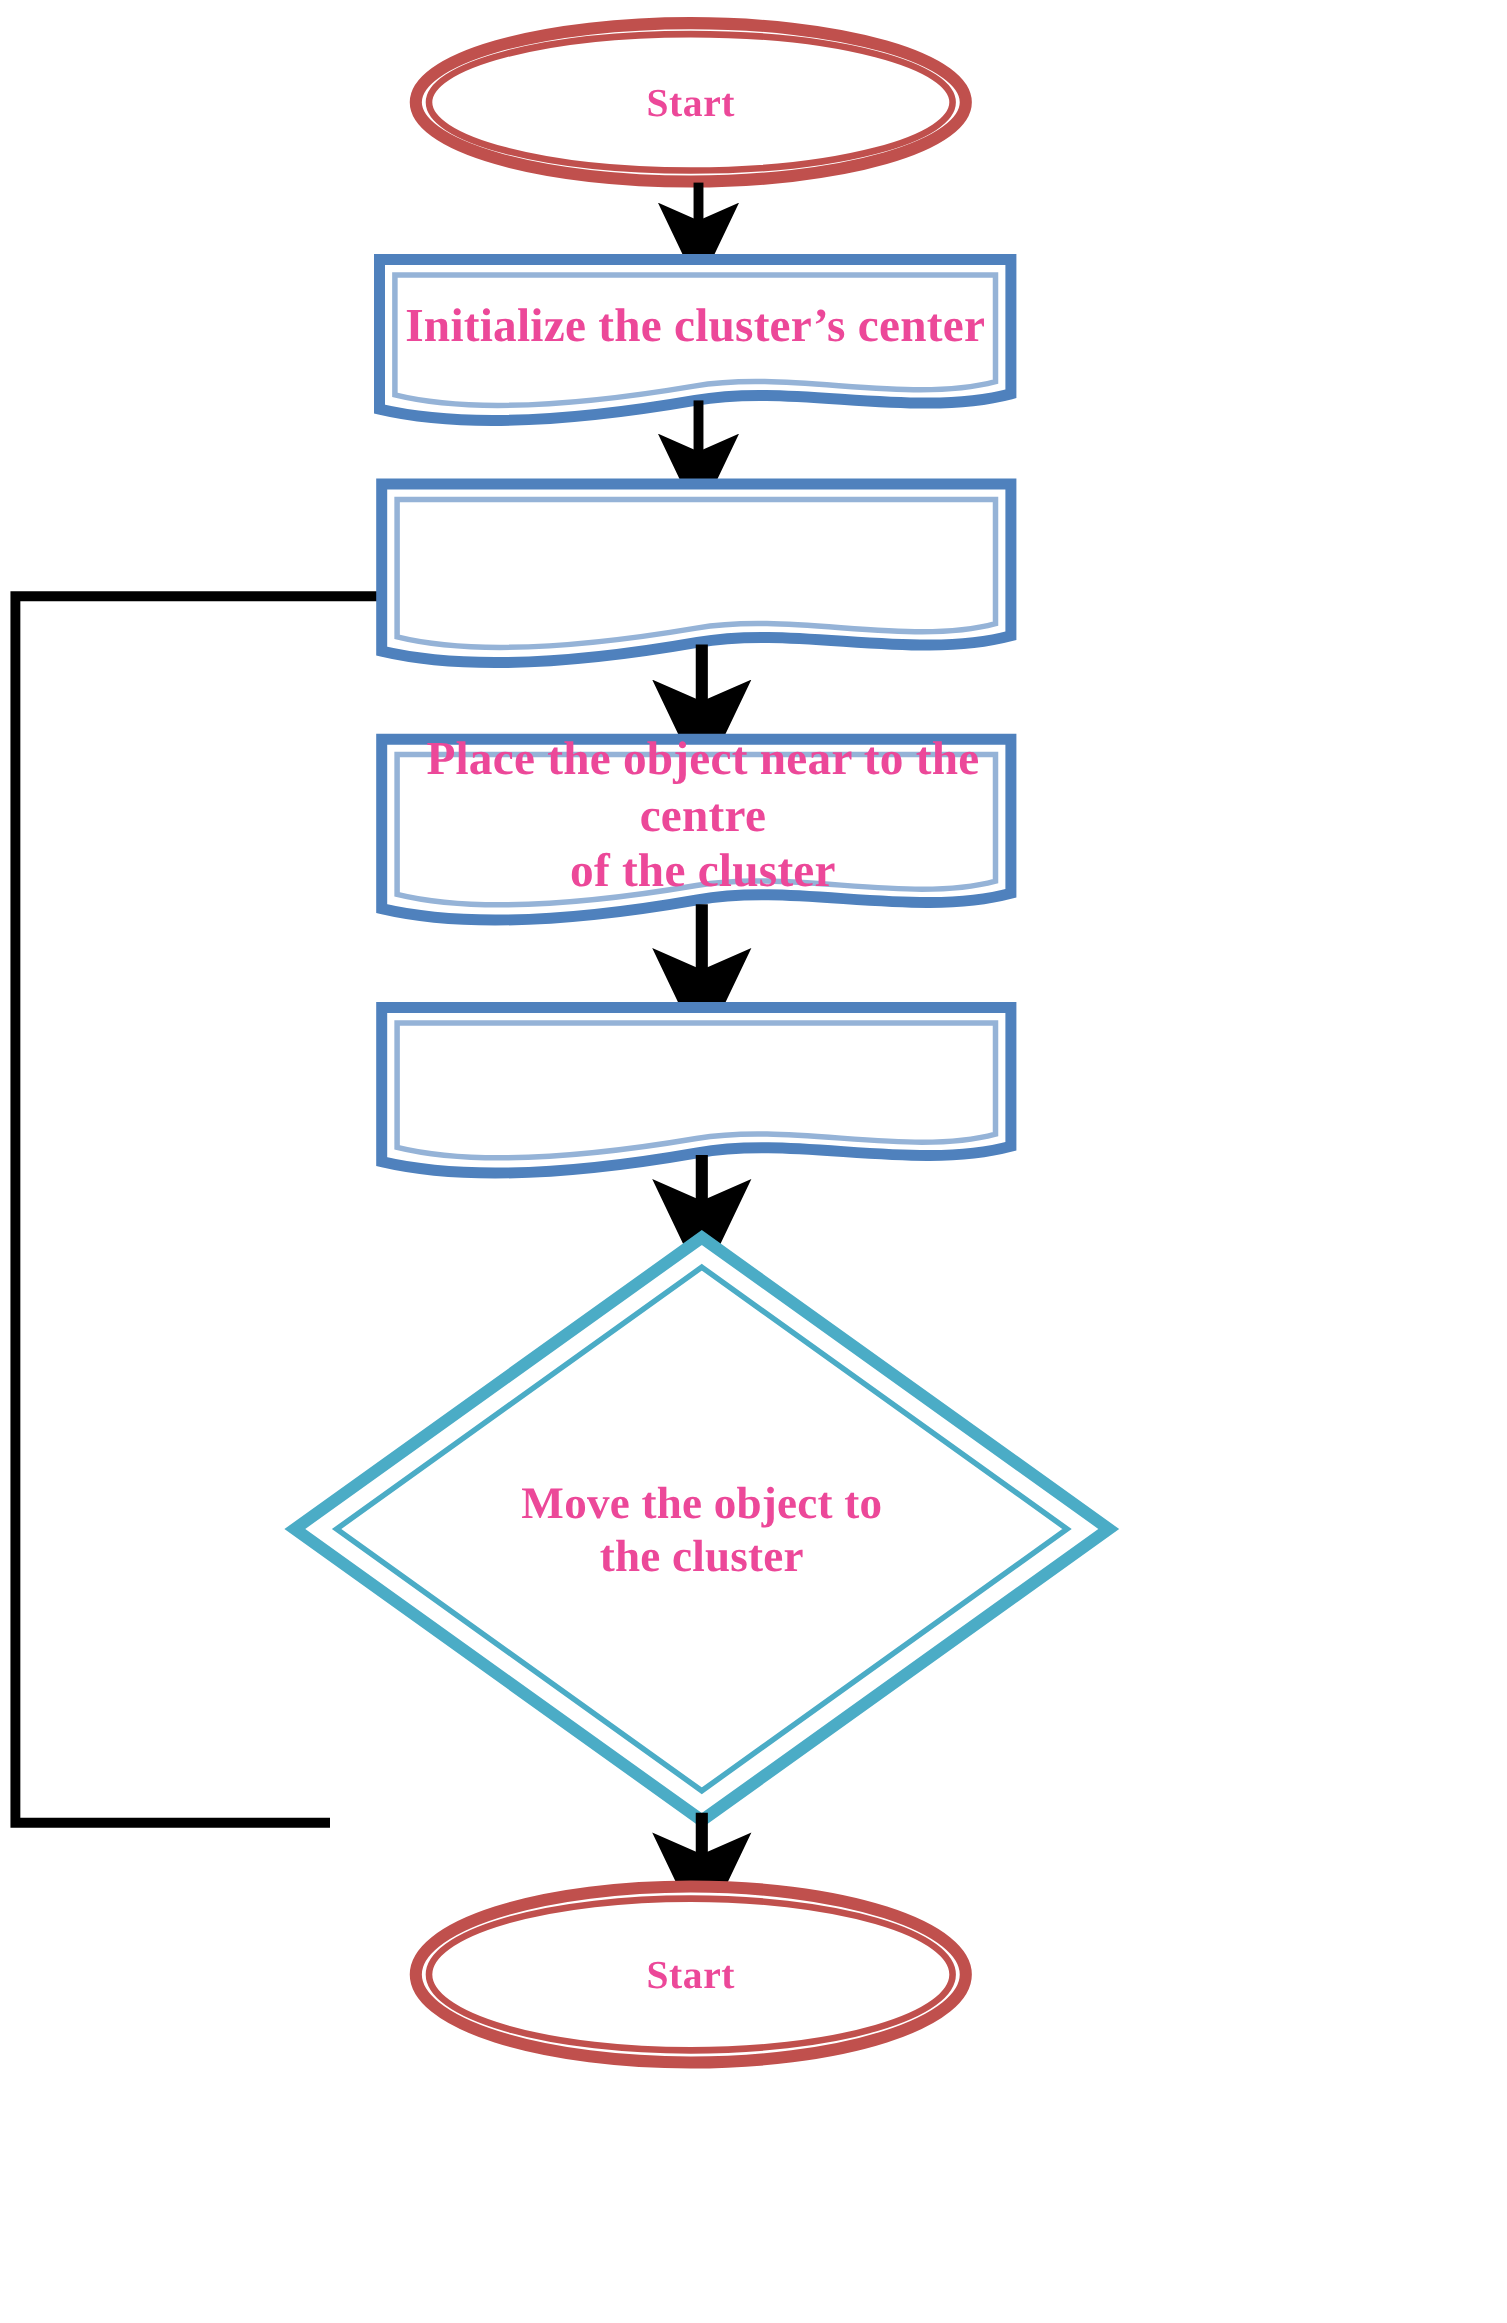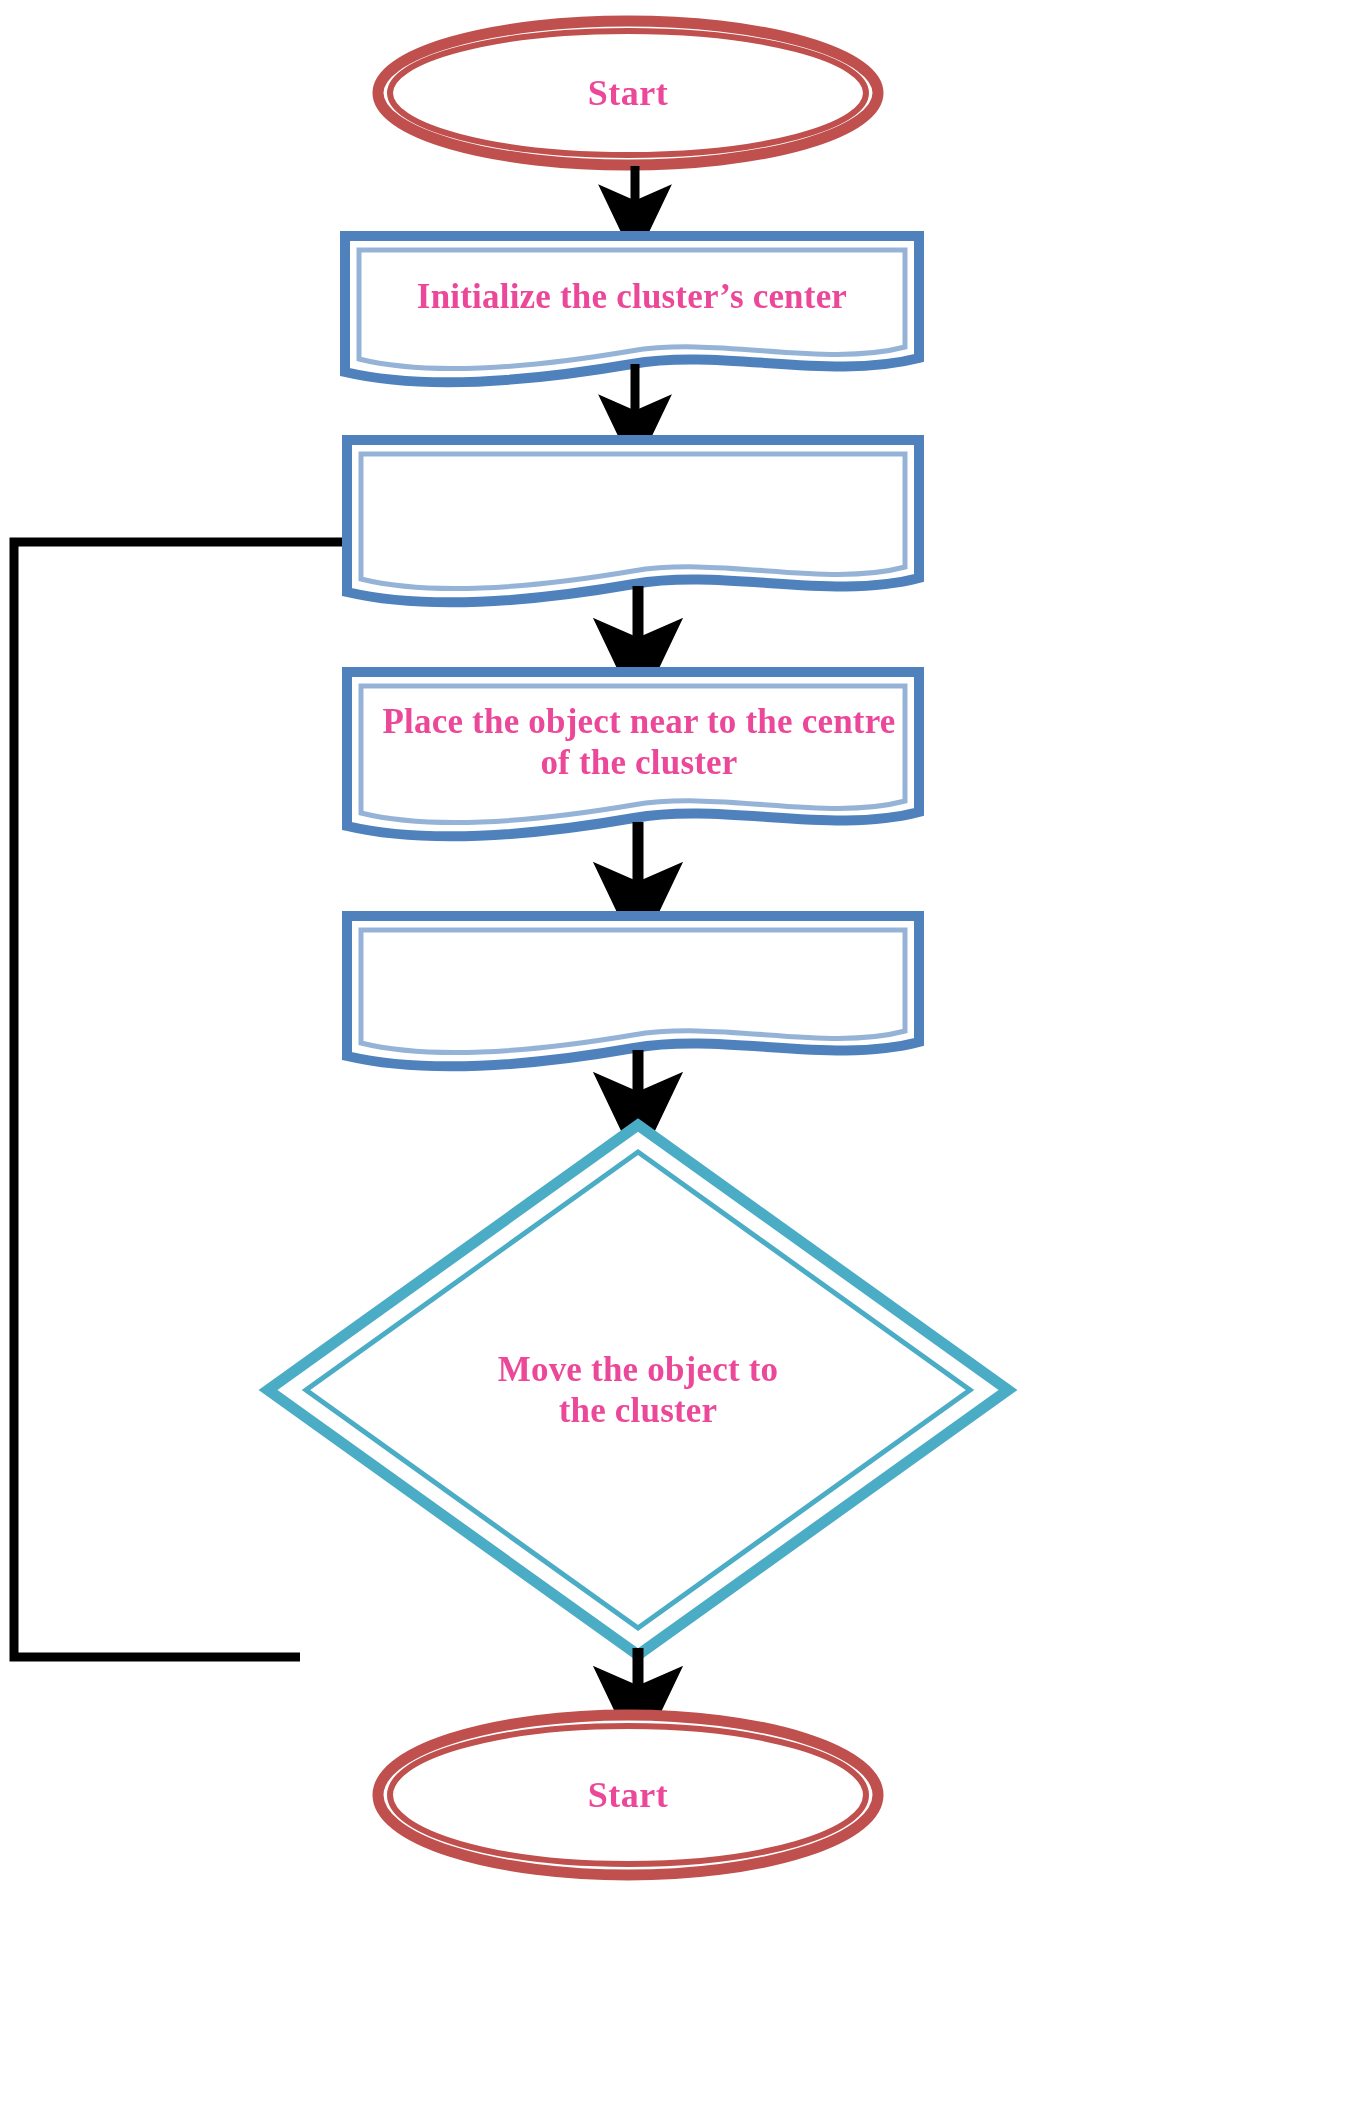--- a/index.html
+++ b/index.html
@@ -32,22 +32,22 @@
     justify-content: center;
     text-align: center;
     font-weight: bold;
     color: #ec4899;
     font-family: "Liberation Serif", "DejaVu Serif", serif;
     line-height: 1.18;
     pointer-events: none;
     white-space: pre-line;
   }
   .lbl-terminal { font-size: 36px; letter-spacing: 0.5px; }
-  .lbl-process  { font-size: 35px; letter-spacing: 0.2px; }
-  .lbl-decision { font-size: 35px; letter-spacing: 0.2px; }
+  .lbl-process  { font-size: 43px; letter-spacing: 0.2px; }
+  .lbl-decision { font-size: 41px; letter-spacing: 0.2px; }
 
   .hit {
     position: absolute;
     background: transparent;
   }
 </style>
 </head>
 <body>
 
 <div id="canvas">

